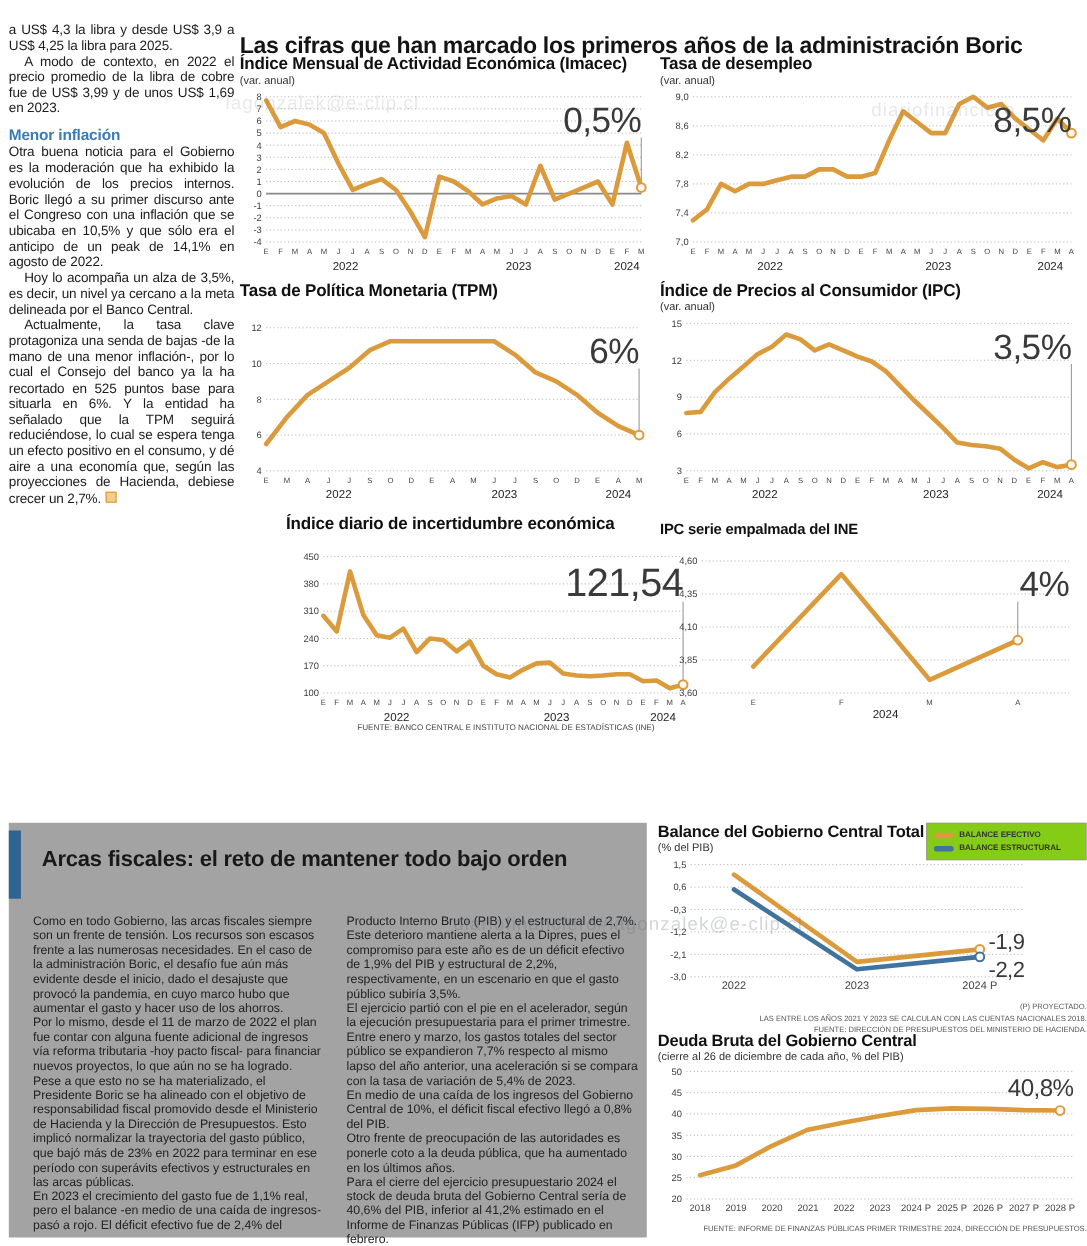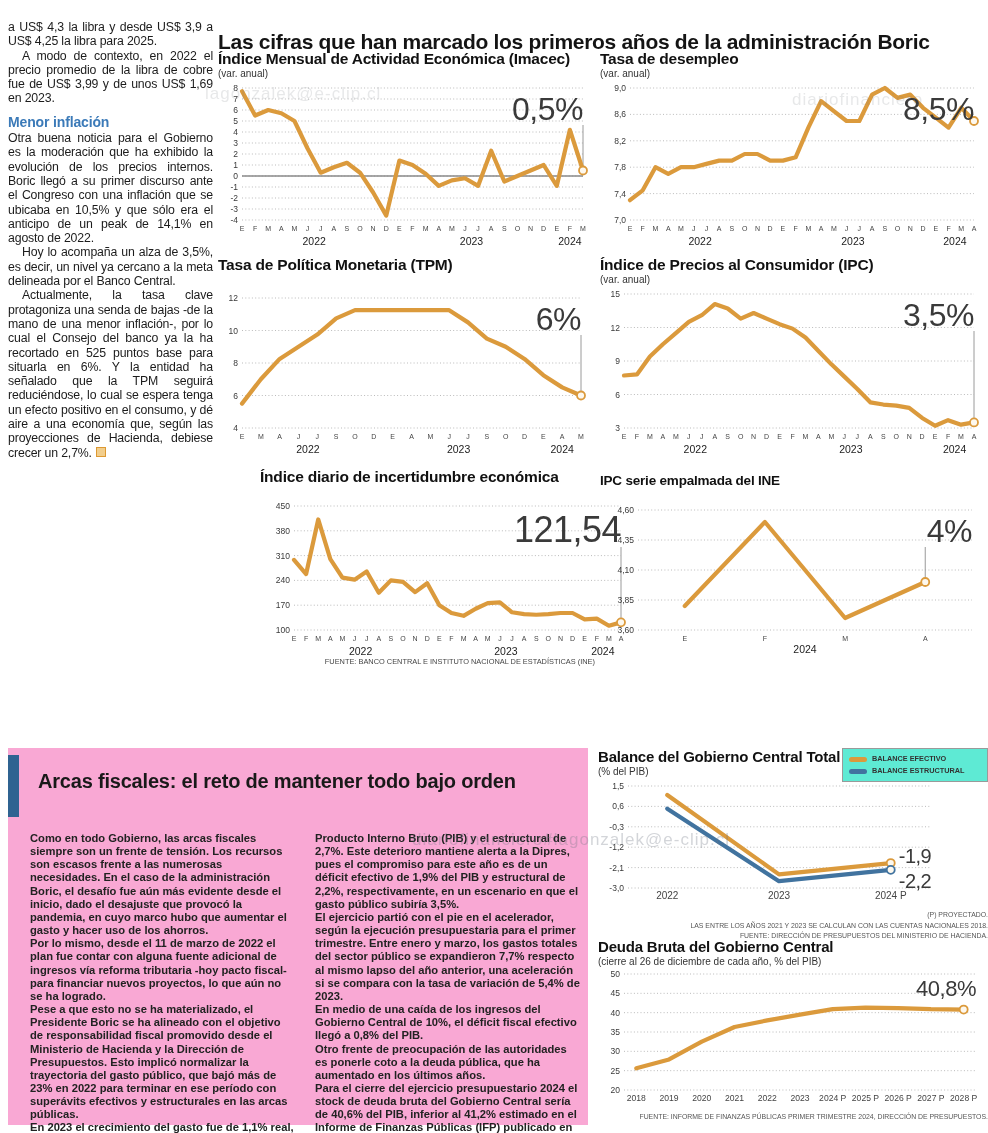--- a/index.html
+++ b/index.html
@@ -36,34 +36,34 @@
   .notes{text-align:right;font-size:6.9px;color:#555;line-height:1.55;margin-top:2px;}
 
   svg text{font-family:"Liberation Sans",sans-serif;fill:#3a3a3a;}
   .ytick{font-size:8.5px;}
   .xtick{font-size:7px;fill:#444;}
   .year{font-size:10.5px;fill:#222;}
   .callout{font-weight:400;letter-spacing:-0.5px;}
   .endlabel{font-weight:400;letter-spacing:-0.5px;}
 
   
-  .legend{position:absolute;right:0;top:0;width:146px;border:1px solid #9a9a9a;background:#5eead4;
+  .legend{position:absolute;right:0;top:0;width:146px;border:1px solid #9a9a9a;background:#84cc16;
           padding:4px 6px;box-sizing:border-box;}
   .legend-row{display:flex;align-items:center;gap:5px;font-size:7.3px;font-weight:700;color:#333;
               line-height:12px;}
   .swatch{width:18px;height:5px;border-radius:2.5px;flex:0 0 auto;}
 
   
-  #panel{position:absolute;left:8px;top:748px;width:580px;height:377px;background:#f9a8d4;}
+  #panel{position:absolute;left:8px;top:748px;width:580px;height:377px;background:#a3a3a3;}
   #panel-bar{position:absolute;left:0;top:7px;width:11px;height:62px;background:#2F6391;}
   #panel-title{position:absolute;left:30px;top:22px;margin:0;font-size:20px;font-weight:700;
                color:#191919;letter-spacing:-0.2px;}
   #panel-cols{position:absolute;left:22px;top:84px;width:550px;display:flex;gap:20px;}
   .pcol{width:265px;font-size:11.2px;line-height:13.15px;color:#222;}
-  .pcol p{margin:0;font-weight:bold;}
+  .pcol p{margin:0;}
 
   .wm{position:absolute;color:rgba(120,125,135,0.22);font-size:17px;letter-spacing:1px;
       white-space:nowrap;pointer-events:none;}
   #wm1{left:205px;top:84px;color:rgba(120,125,135,0.18);}
   #wm2{left:792px;top:90px;color:rgba(120,125,135,0.18);}
   #wm3{left:412px;top:790px;color:rgba(110,115,130,0.30);margin-top:40px;}
 </style>
 </head>
 <body>
 

